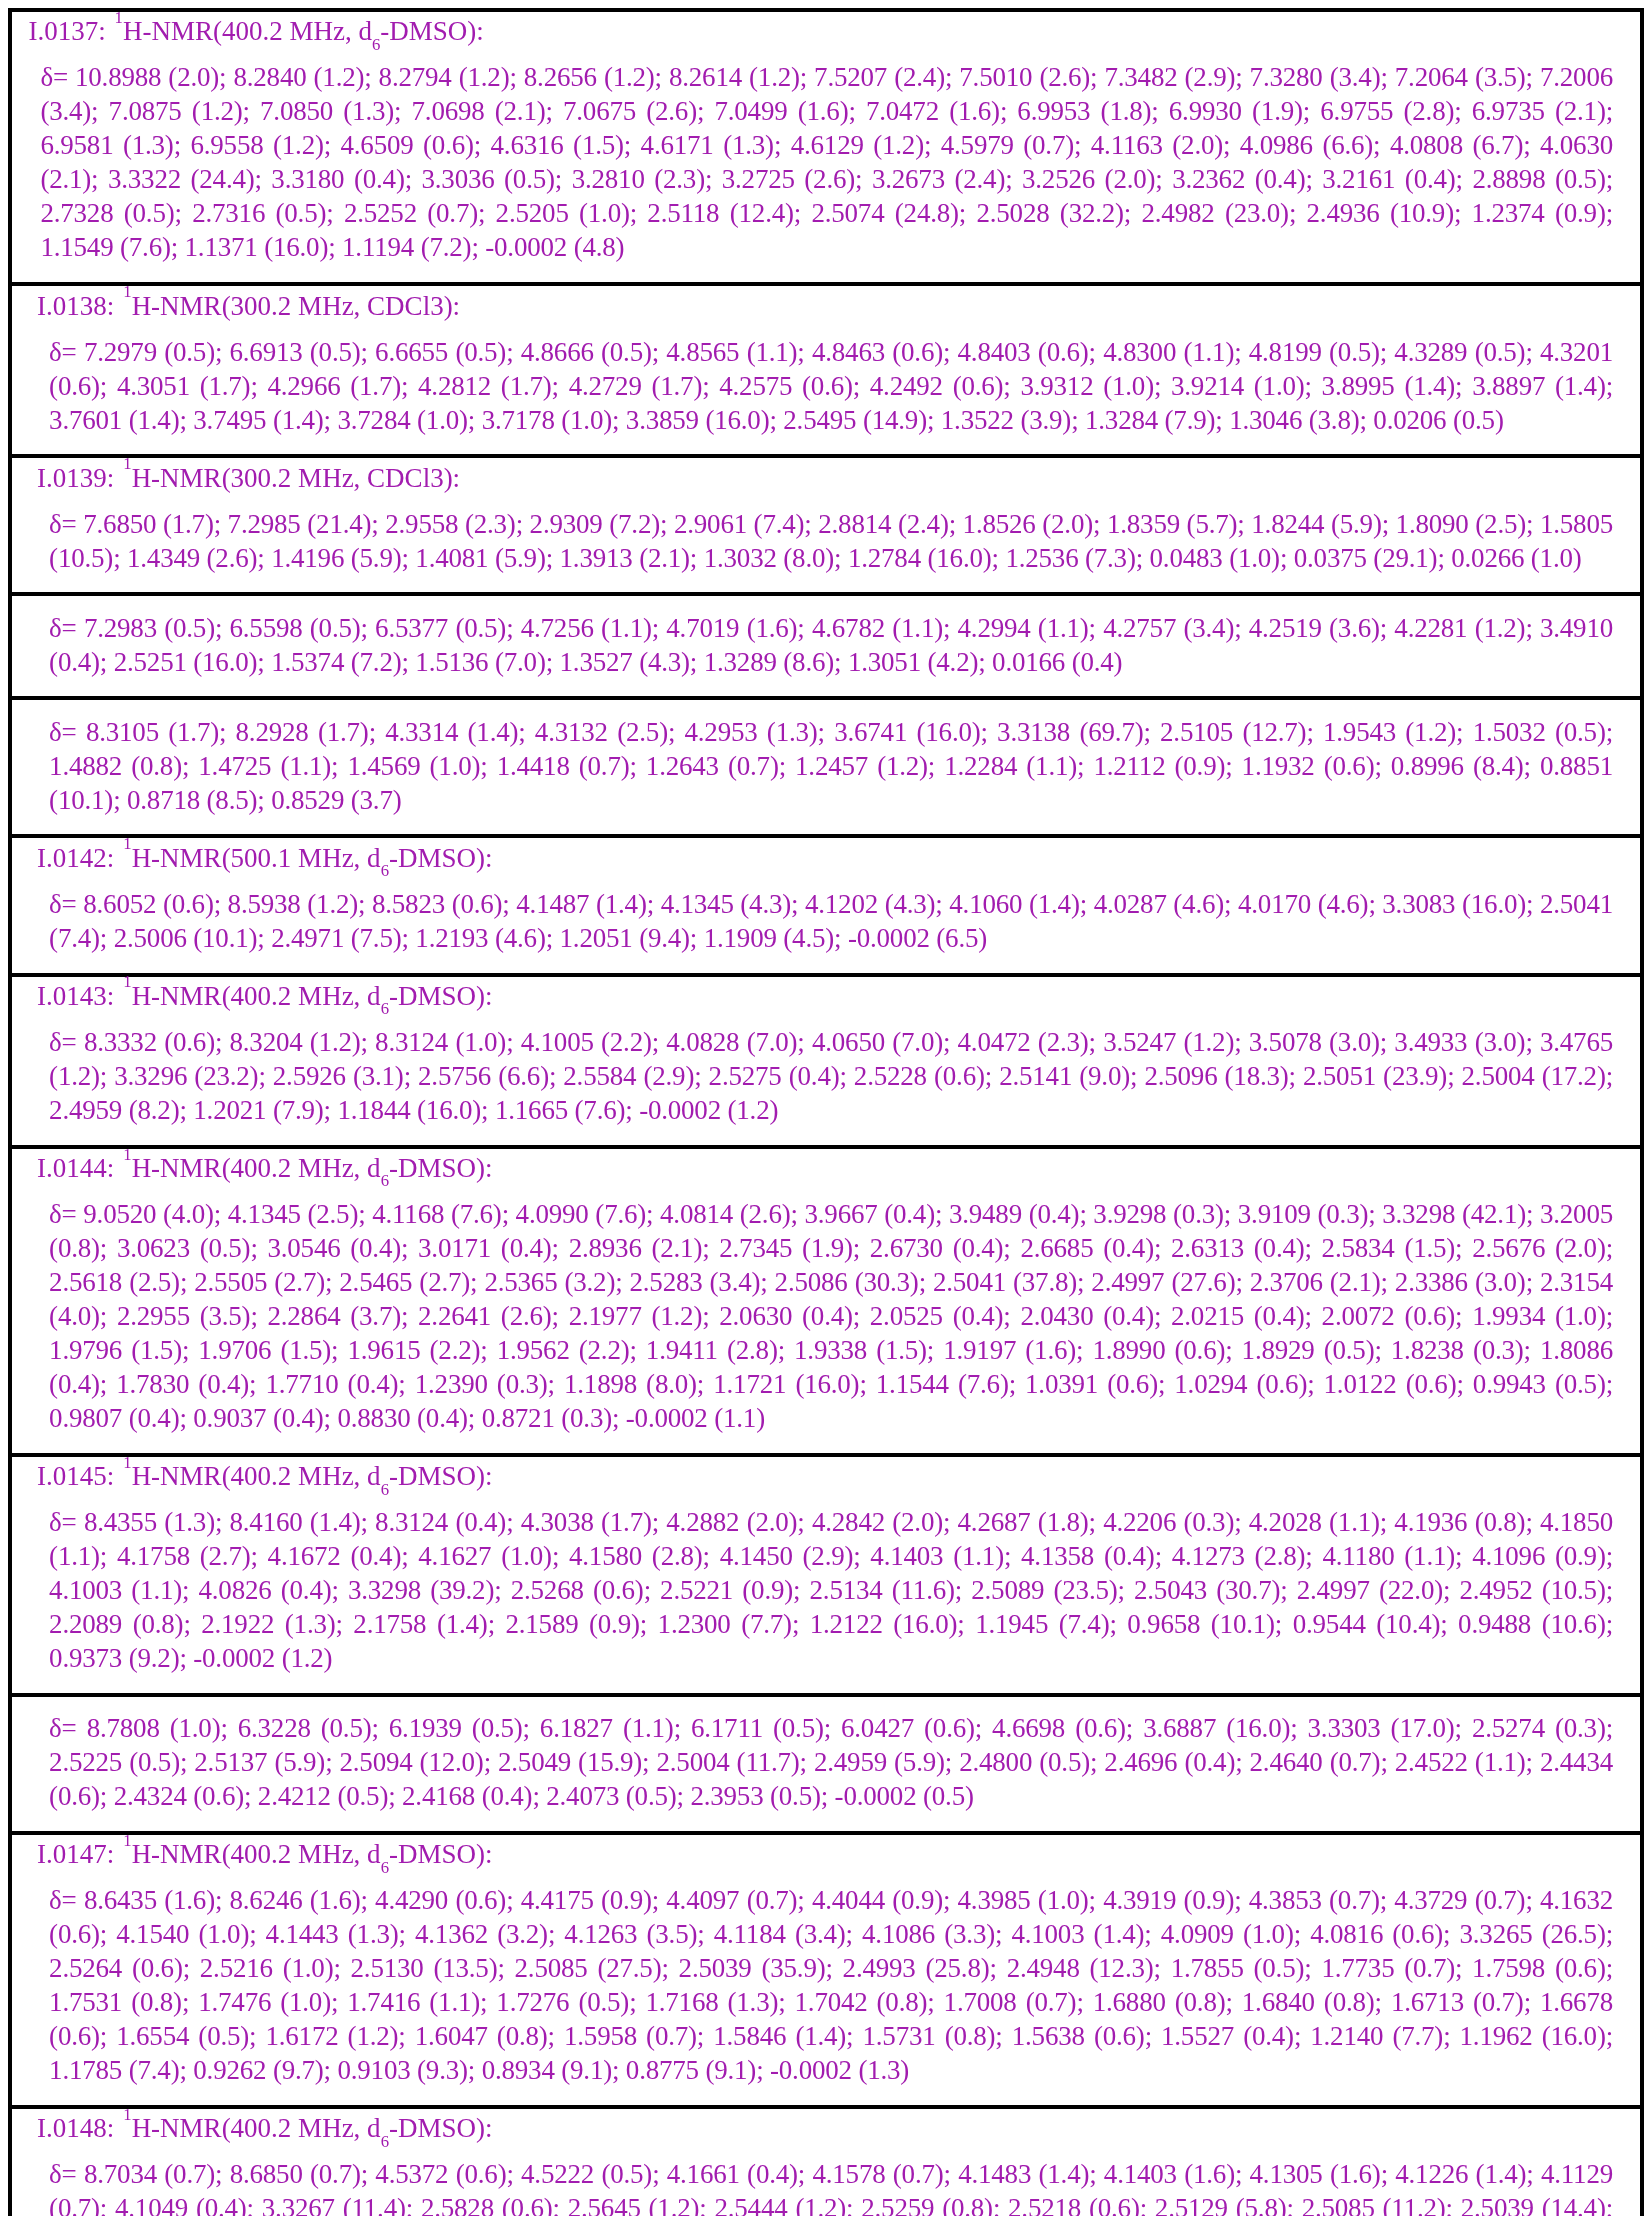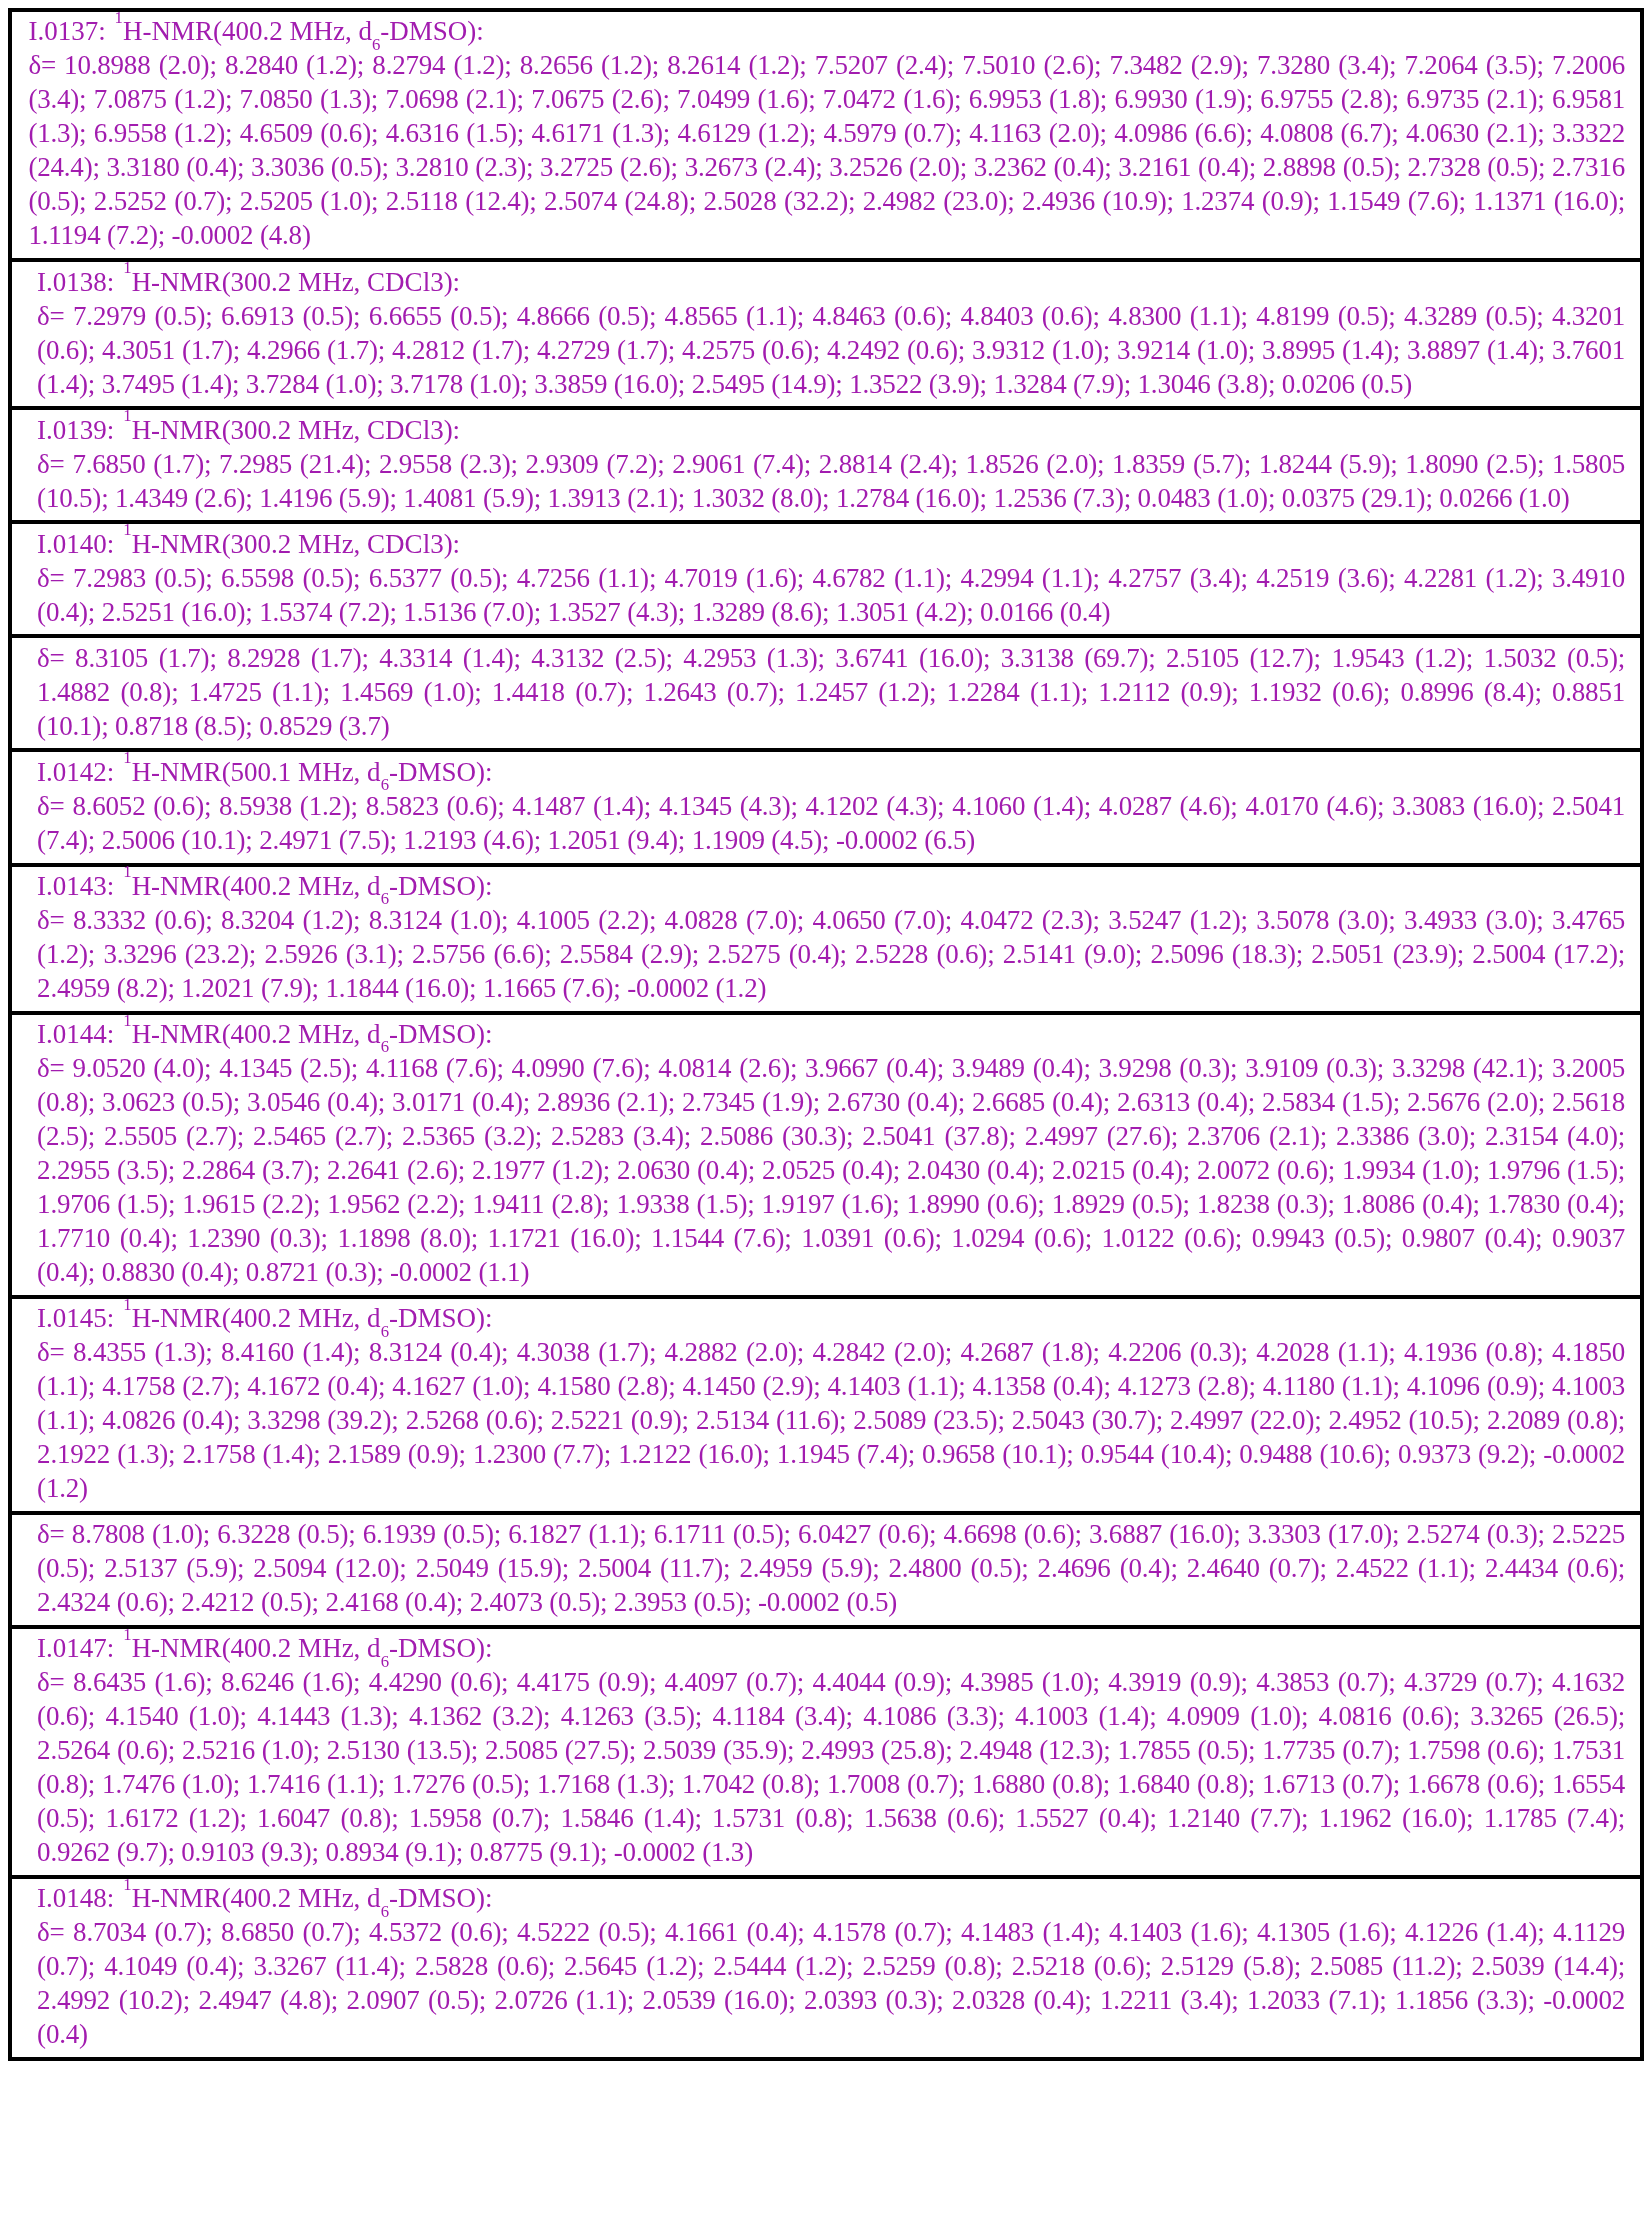--- a/index.html
+++ b/index.html
@@ -41,21 +41,21 @@
     position: relative;
     top: -0.45em;
   }
   .solv-sub {
     font-size: 0.62em;
     line-height: 0;
     position: relative;
     top: 0.18em;
   }
   .nmr-body {
-    margin: 0;
+    margin: 12px;
     font-size: 27px;
     line-height: 34px;
     text-align: justify;
     letter-spacing: -0.2px;
   }
 </style>
 </head>
 <body>
 
 <div class="page">
@@ -69,21 +69,20 @@
     <p class="nmr-header"><span class="compound-id">I.0138:</span><sup class="nuc-sup">1</sup><span>H-NMR(300.2 MHz, CDCl3):</span><sub class="solv-sub"></sub><span></span></p>
     <p class="nmr-body">δ= 7.2979 (0.5); 6.6913 (0.5); 6.6655 (0.5); 4.8666 (0.5); 4.8565 (1.1); 4.8463 (0.6); 4.8403 (0.6); 4.8300 (1.1); 4.8199 (0.5); 4.3289 (0.5); 4.3201 (0.6); 4.3051 (1.7); 4.2966 (1.7); 4.2812 (1.7); 4.2729 (1.7); 4.2575 (0.6); 4.2492 (0.6); 3.9312 (1.0); 3.9214 (1.0); 3.8995 (1.4); 3.8897 (1.4); 3.7601 (1.4); 3.7495 (1.4); 3.7284 (1.0); 3.7178 (1.0); 3.3859 (16.0); 2.5495 (14.9); 1.3522 (3.9); 1.3284 (7.9); 1.3046 (3.8); 0.0206 (0.5)</p>
   </section>
 
   <section class="nmr-section">
     <p class="nmr-header"><span class="compound-id">I.0139:</span><sup class="nuc-sup">1</sup><span>H-NMR(300.2 MHz, CDCl3):</span><sub class="solv-sub"></sub><span></span></p>
     <p class="nmr-body">δ= 7.6850 (1.7); 7.2985 (21.4); 2.9558 (2.3); 2.9309 (7.2); 2.9061 (7.4); 2.8814 (2.4); 1.8526 (2.0); 1.8359 (5.7); 1.8244 (5.9); 1.8090 (2.5); 1.5805 (10.5); 1.4349 (2.6); 1.4196 (5.9); 1.4081 (5.9); 1.3913 (2.1); 1.3032 (8.0); 1.2784 (16.0); 1.2536 (7.3); 0.0483 (1.0); 0.0375 (29.1); 0.0266 (1.0)</p>
   </section>
 
   <section class="nmr-section">
-    <p class="nmr-header"><span class="compound-id">I.0140:</span><sup class="nuc-sup">1</sup><span>H-NMR(300.2 MHz, CDCl3):</span><sub class="solv-sub"></sub><span></span></p>
     <p class="nmr-body">δ= 7.2983 (0.5); 6.5598 (0.5); 6.5377 (0.5); 4.7256 (1.1); 4.7019 (1.6); 4.6782 (1.1); 4.2994 (1.1); 4.2757 (3.4); 4.2519 (3.6); 4.2281 (1.2); 3.4910 (0.4); 2.5251 (16.0); 1.5374 (7.2); 1.5136 (7.0); 1.3527 (4.3); 1.3289 (8.6); 1.3051 (4.2); 0.0166 (0.4)</p>
   </section>
 
   <section class="nmr-section">
     <p class="nmr-body">δ= 8.3105 (1.7); 8.2928 (1.7); 4.3314 (1.4); 4.3132 (2.5); 4.2953 (1.3); 3.6741 (16.0); 3.3138 (69.7); 2.5105 (12.7); 1.9543 (1.2); 1.5032 (0.5); 1.4882 (0.8); 1.4725 (1.1); 1.4569 (1.0); 1.4418 (0.7); 1.2643 (0.7); 1.2457 (1.2); 1.2284 (1.1); 1.2112 (0.9); 1.1932 (0.6); 0.8996 (8.4); 0.8851 (10.1); 0.8718 (8.5); 0.8529 (3.7)</p>
   </section>
 
   <section class="nmr-section">
     <p class="nmr-header"><span class="compound-id">I.0142:</span><sup class="nuc-sup">1</sup><span>H-NMR(500.1 MHz, d</span><sub class="solv-sub">6</sub><span>-DMSO):</span></p>
     <p class="nmr-body">δ= 8.6052 (0.6); 8.5938 (1.2); 8.5823 (0.6); 4.1487 (1.4); 4.1345 (4.3); 4.1202 (4.3); 4.1060 (1.4); 4.0287 (4.6); 4.0170 (4.6); 3.3083 (16.0); 2.5041 (7.4); 2.5006 (10.1); 2.4971 (7.5); 1.2193 (4.6); 1.2051 (9.4); 1.1909 (4.5); -0.0002 (6.5)</p>

